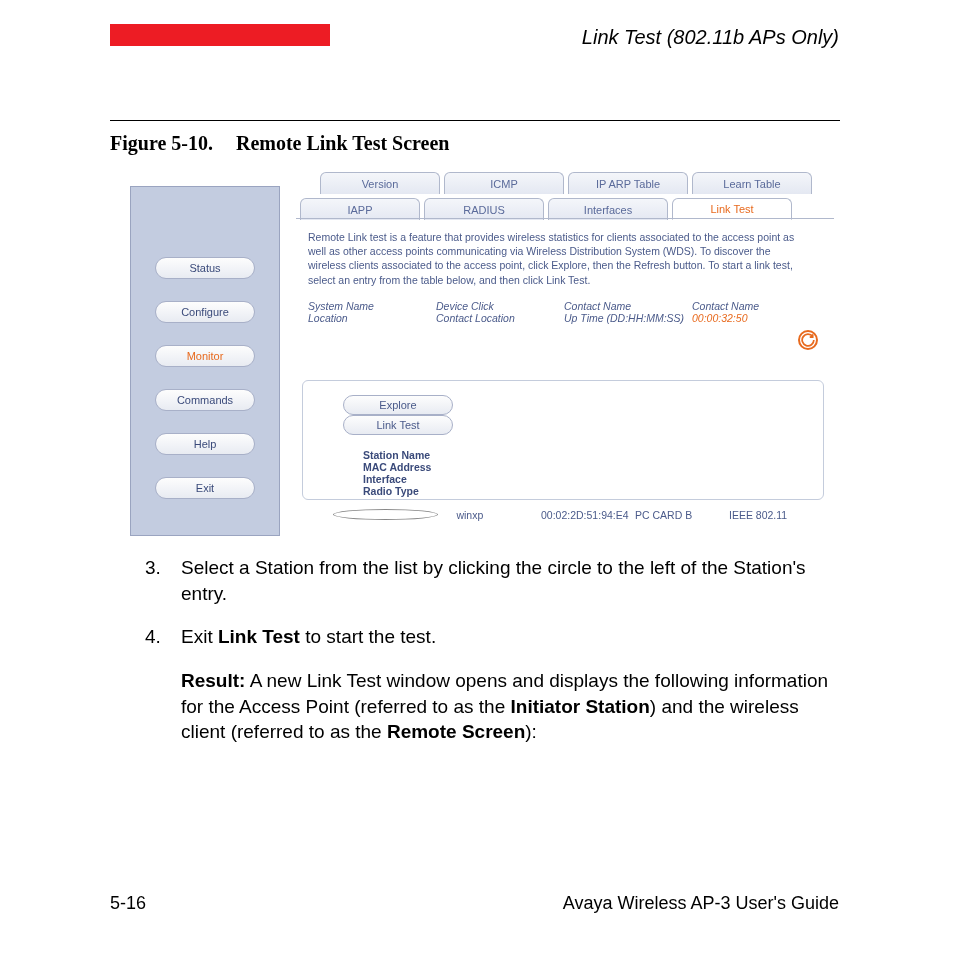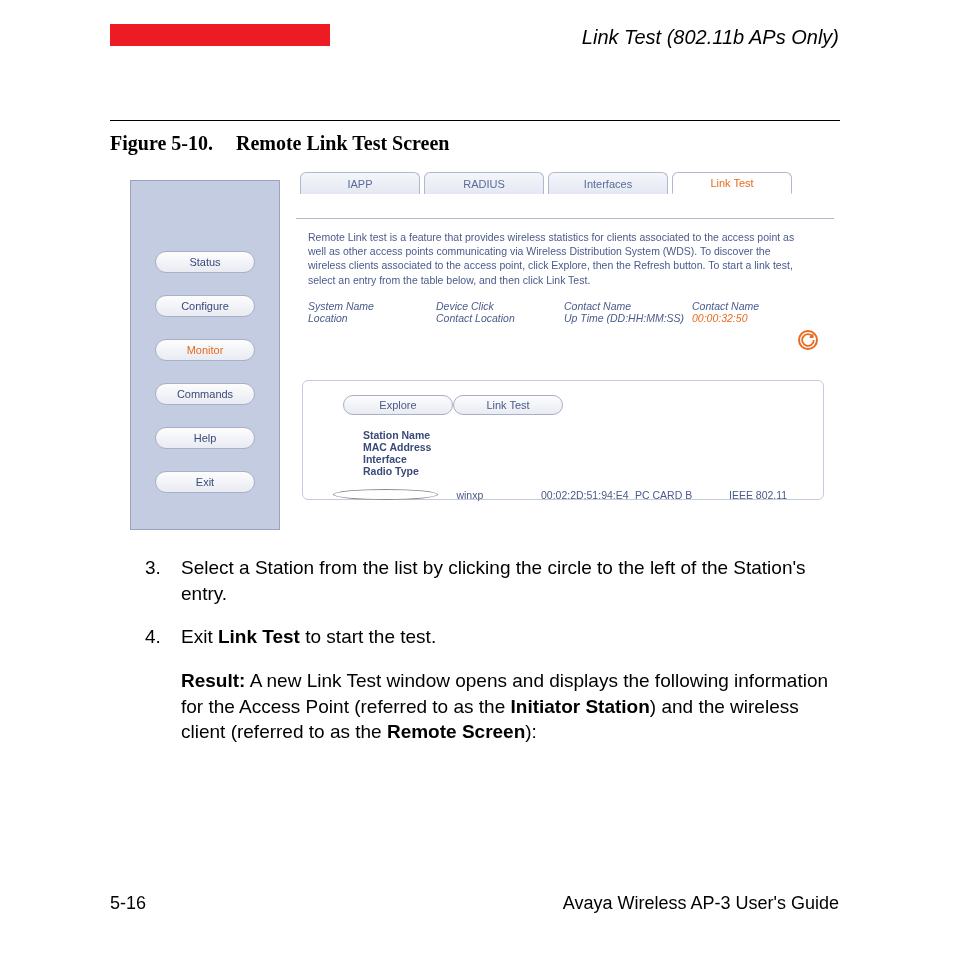--- a/index.html
+++ b/index.html
@@ -46,21 +46,21 @@
   .shot {
     position: absolute;
     left: 130px;
     top: 168px;
     width: 710px;
     height: 350px;
     background: #fff;
   }
   .sidebar {
     position: absolute;
-    left: 0; top: 12px;
+    left: 0; top: 18px;
     width: 150px;
     height: 350px;
     background: #c3cce0;
     border: 1px solid #9aa4c0;
   }
   .side-btn {
     width: 100px;
     height: 22px;
     margin: 0 auto;
     background: linear-gradient(#fdfdfd,#e8ebf2);
@@ -148,22 +148,23 @@
   .panel {
     position: absolute;
     left: 22px; right: 16px; top: 212px;
     height: 120px;
     border: 1px solid #c4ccdc;
     border-radius: 6px;
     background: #fff;
   }
   .panel-btns {
     display:flex;
-    justify-content: flex-start;
+    justify-content: flex-end;
     padding: 14px 40px 6px;
+    flex-direction: column;
   }
   .pill-btn {
     width: 110px; height: 20px;
     border: 1px solid #a8b0c8;
     border-radius: 10px;
     background: linear-gradient(#fdfdfd,#e8ebf2);
     font-size: 11px;
     color: #4a5a8a;
     display:flex;align-items:center;justify-content:center;
     cursor:pointer;
@@ -233,20 +234,26 @@
     <div class="side-wrap">
       <div class="side-btn">Status</div>
       <div class="side-btn">Configure</div>
       <div class="side-btn active">Monitor</div>
       <div class="side-btn">Commands</div>
       <div class="side-btn">Help</div>
       <div class="side-btn">Exit</div>
     </div>
   </div>
   <div class="main">
+    <div class="tabrow back">
+      <div class="tab">Version</div>
+      <div class="tab">ICMP</div>
+      <div class="tab">IP ARP Table</div>
+      <div class="tab">Learn Table</div>
+    </div>
     <div class="tabrow">
       <div class="tab">IAPP</div>
       <div class="tab">RADIUS</div>
       <div class="tab">Interfaces</div>
       <div class="tab active">Link Test</div>
     </div>
     <div class="tab-border"></div>
     <div class="desc">Remote Link test is a feature that provides wireless statistics for clients associated to the access point as well as other access points communicating via Wireless Distribution System (WDS). To discover the wireless clients associated to the access point, click Explore, then the Refresh button. To start a link test, select an entry from the table below, and then click Link Test.</div>
 
     <div class="info-row">

